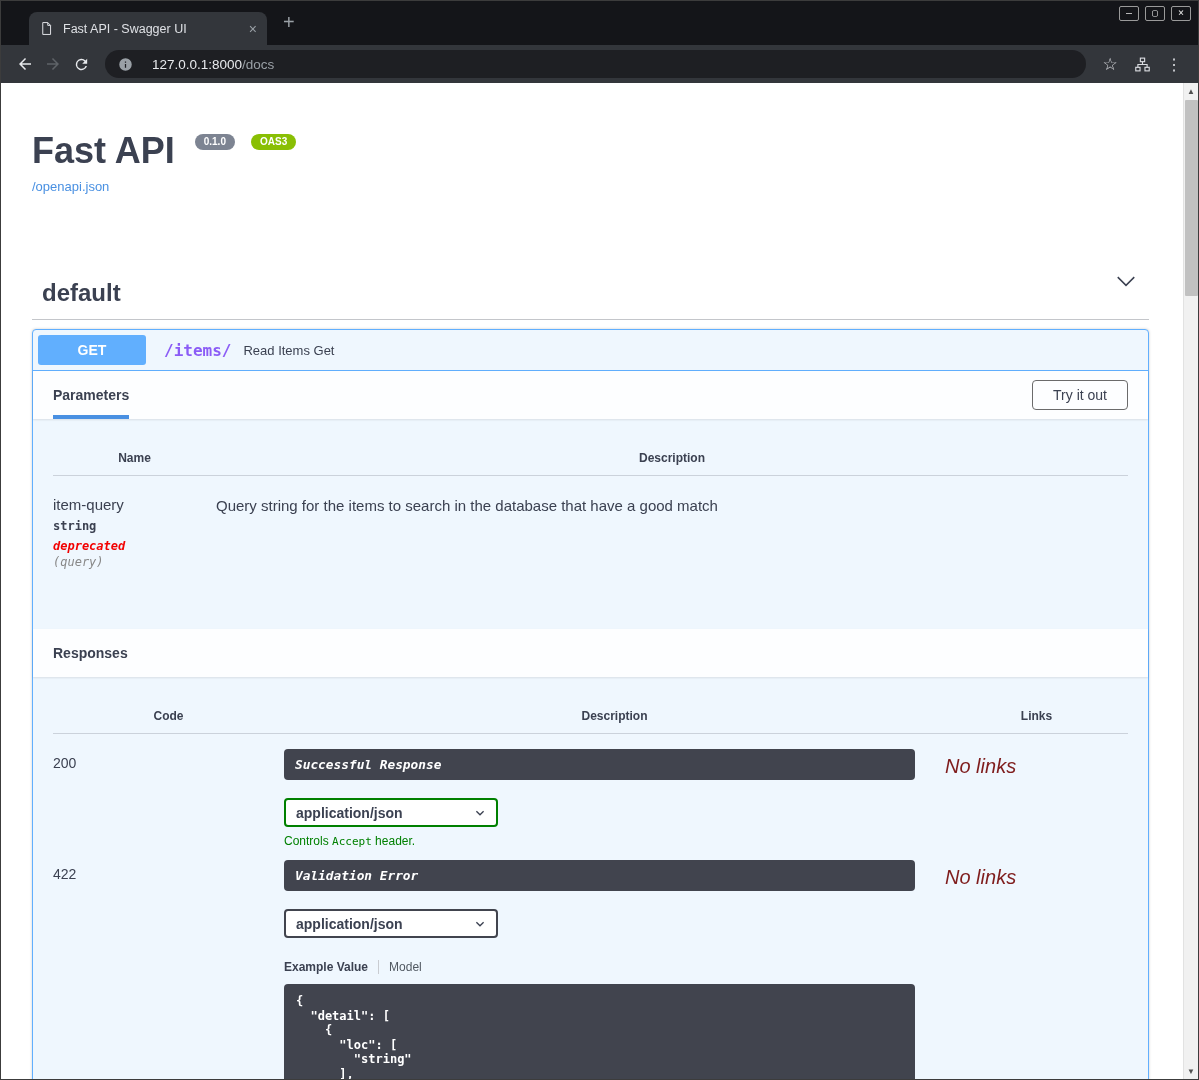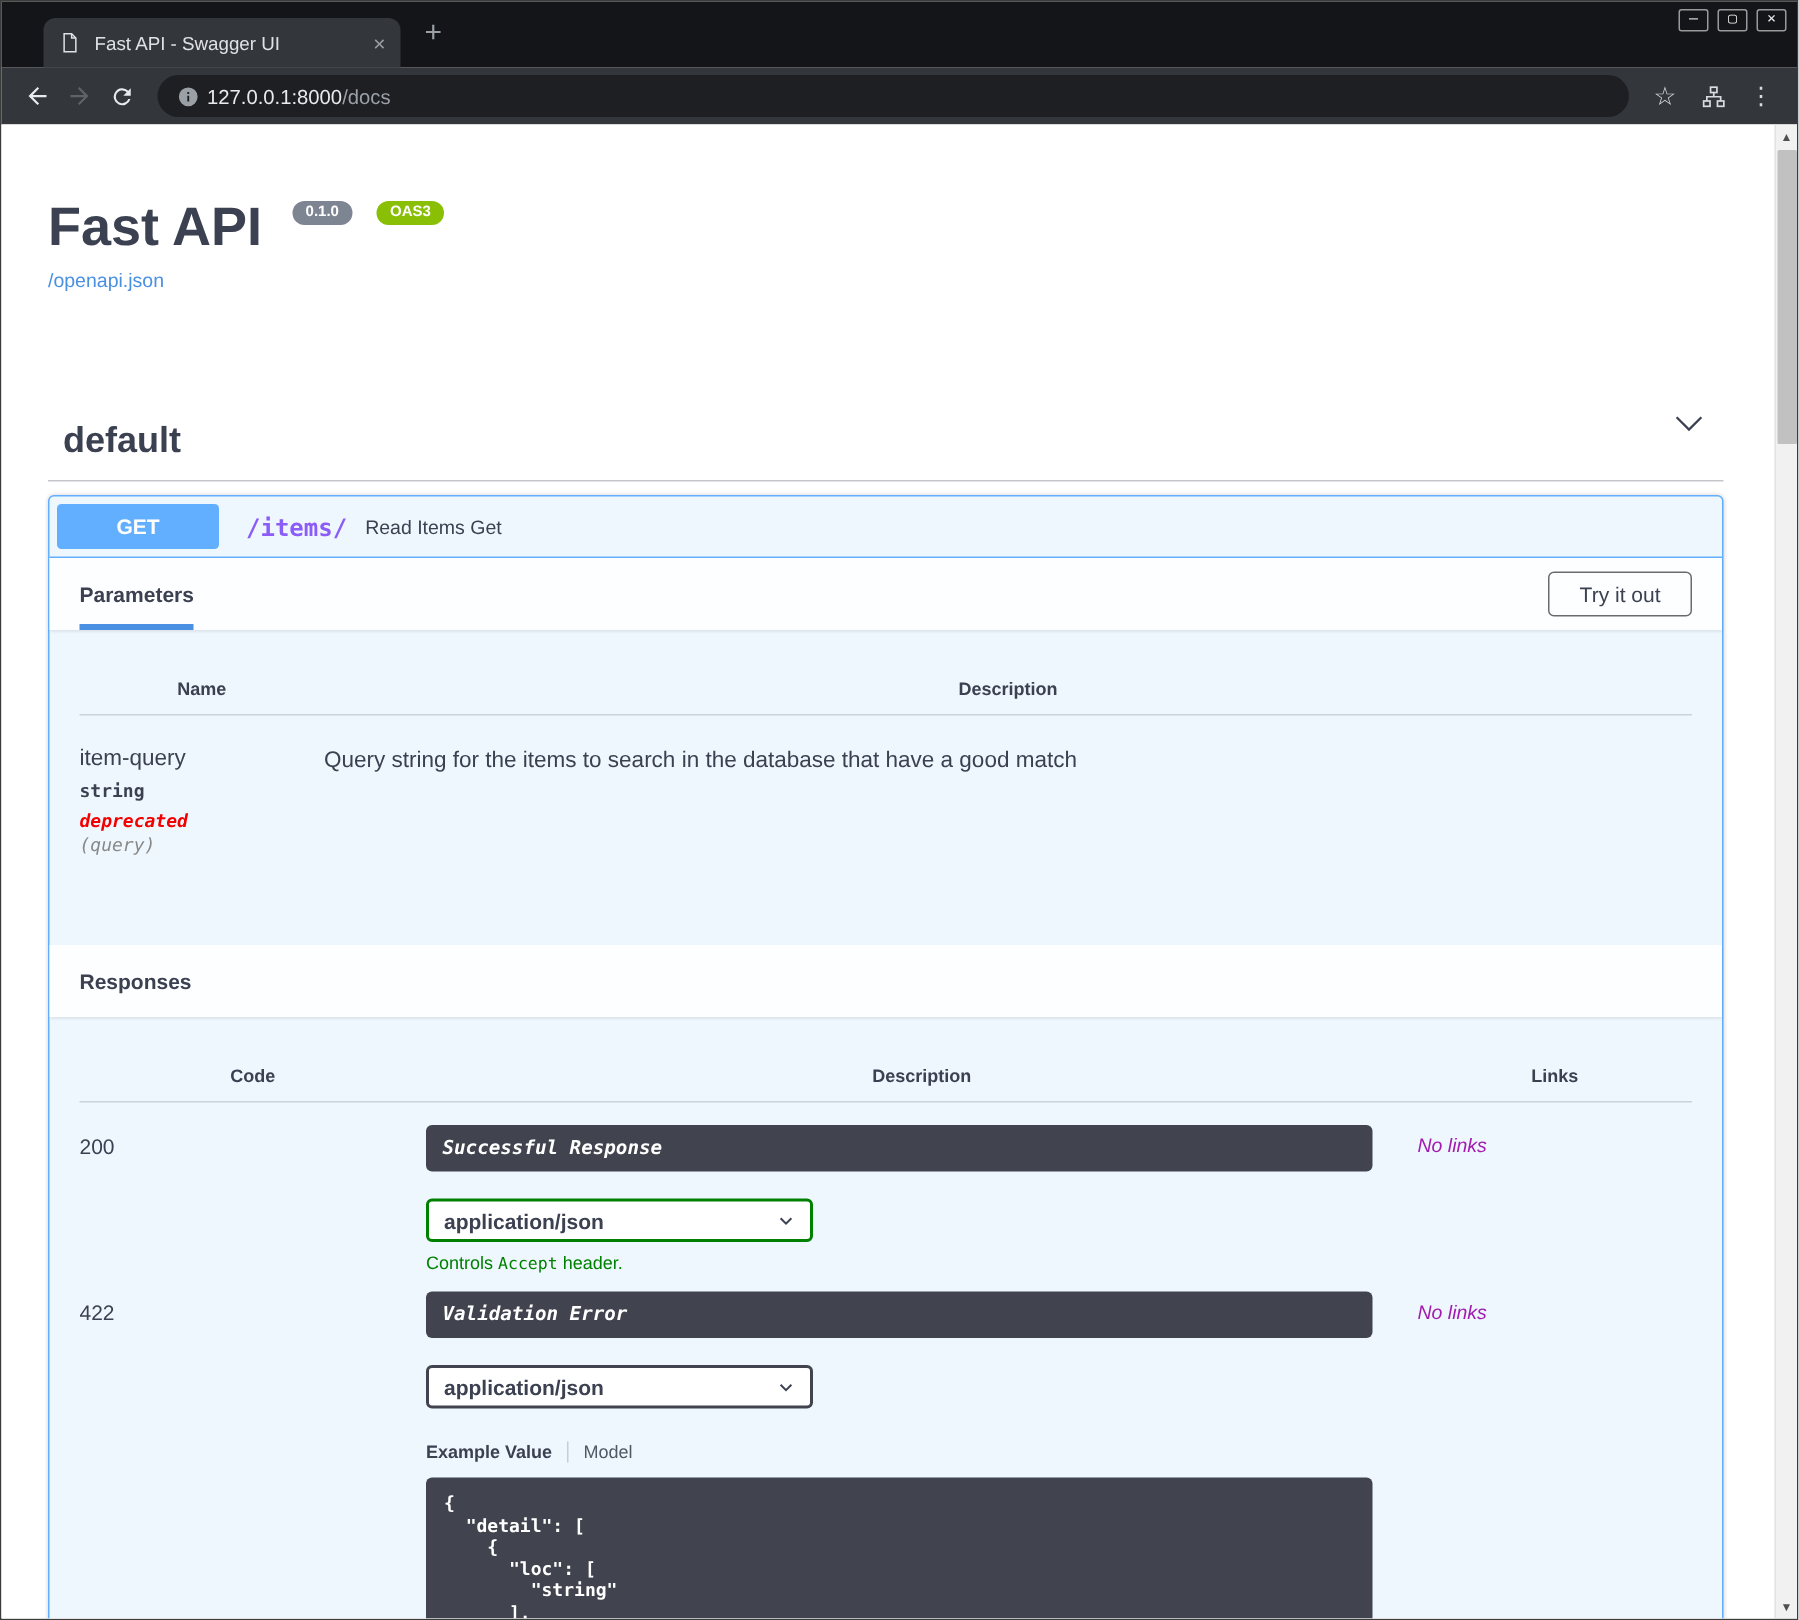--- a/index.html
+++ b/index.html
@@ -14,21 +14,21 @@
   .win-controls { position:absolute; top:5px; right:7px; display:flex; gap:6px; }
   .win-btn { width:20px; height:15px; border:1px solid #9a9a9a; border-radius:2px; color:#e8e8e8; font-size:10px; line-height:12px; text-align:center; font-family:"DejaVu Sans Mono",monospace; }
   .tab-row { position:absolute; left:28px; bottom:0; display:flex; align-items:flex-start; }
   .tab { width:238px; height:33px; background:#33363b; border-radius:8px 8px 0 0; display:flex; align-items:center; gap:9px; padding:0 10px; }
   .tab-title { color:#dfe1e5; font-size:12.5px; flex:1; white-space:nowrap; overflow:hidden; }
   .tab-close { color:#9aa0a6; font-size:14px; line-height:14px; }
   .newtab-btn { color:#9aa0a6; font-size:20px; margin:0 0 6px 16px; line-height:20px; }
 
   .toolbar { height:38px; background:#33363b; display:flex; align-items:center; padding:0 10px; flex:0 0 auto; }
   .nav-btn { width:28px; height:28px; display:flex; align-items:center; justify-content:center; border-radius:50%; }
-  .urlbar { flex:1; height:28px; background:#1e1f23; border-radius:14px; margin:0 10px; display:flex; align-items:center; gap:5px; padding:0 13px; font-size:13.5px; }
+  .urlbar { flex:1; height:28px; background:#1e1f23; border-radius:14px; margin:0 10px; display:flex; align-items:center; gap:19px; padding:0 13px; font-size:13.5px; }
   .url-host { color:#e8eaed; }
   .url-path { color:#9aa0a6; }
   .toolbar-right { display:flex; align-items:center; gap:4px; }
   .star-glyph { color:#dadce0; font-size:17px; }
   .menu-glyph { color:#dadce0; font-size:16px; letter-spacing:0; }
 
   
   .content { flex:1; position:relative; overflow:hidden; background:#fff; }
   .viewport { position:absolute; top:0; left:0; right:15px; bottom:0; overflow:hidden; background:#fff; }
   .swagger { padding:48px 34px 0 31px; color:#3b4151; }
@@ -62,25 +62,25 @@
   .param-name { font-size:15px; color:#3b4151; }
   .param-type { font-size:12px; font-weight:700; color:#3b4151; margin-top:6px; }
   .param-deprecated { font-size:12px; font-weight:700; font-style:italic; color:#f20000; margin-top:6px; }
   .param-in { font-size:12px; font-style:italic; color:#888; margin-top:2px; }
   .param-desc { font-size:15px; color:#3b4151; padding-top:1px; }
 
   .responses-area { padding:20px; }
   .resp-row { padding-top:15px; }
   .resp-code { font-size:14px; color:#3b4151; padding-top:6px; }
   .markdown-box { background:#41444e; border-radius:4px; padding:8px 11px; color:#fff; font-size:12.8px; font-weight:700; font-style:italic; width:631px; }
-  .media-select { width:258px; height:29px; margin-top:18px; border:2px solid #41444e; border-radius:4px; background:#fff; display:flex; align-items:center; justify-content:space-between; padding:0 10px; font-size:14px; font-weight:700; color:#3b4151; cursor:pointer; }
+  .media-select { width:214px; height:29px; margin-top:18px; border:2px solid #41444e; border-radius:4px; background:#fff; display:flex; align-items:center; justify-content:space-between; padding:0 10px; font-size:14px; font-weight:700; color:#3b4151; cursor:pointer; }
   .media-select.accept-controller { border-color:#008000; }
   .accept-note { margin-top:7px; font-size:12px; color:#008000; }
   .accept-note .code-frag { font-family:"DejaVu Sans Mono","Liberation Mono",monospace; font-size:11px; }
-  .no-links { font-size:13px; font-style:italic; color:#a21caf; padding-top:6px; }
+  .no-links { font-size:20px; font-style:italic; color:#7f1d1d; padding-top:6px; }
 
   .model-tabs { display:flex; align-items:center; margin-top:22px; font-size:12px; }
   .tab-example { font-weight:700; color:#3b4151; padding-right:10px; border-right:1px solid #c9ccd1; }
   .tab-model { color:#505861; padding-left:10px; }
   .example-block { margin-top:10px; background:#41444e; border-radius:4px; padding:10px 12px; width:631px; height:170px; overflow:hidden; }
   .example-block pre { font-family:"DejaVu Sans Mono","Liberation Mono",monospace; font-size:12px; font-weight:600; color:#fff; line-height:14.6px; white-space:pre; }
 
   
   .scrollbar { position:absolute; top:0; right:0; bottom:0; width:15px; background:#f1f1f1; border-left:1px solid #e2e2e2; }
   .scroll-arrow { height:16px; display:flex; align-items:center; justify-content:center; font-size:8px; color:#505050; }

